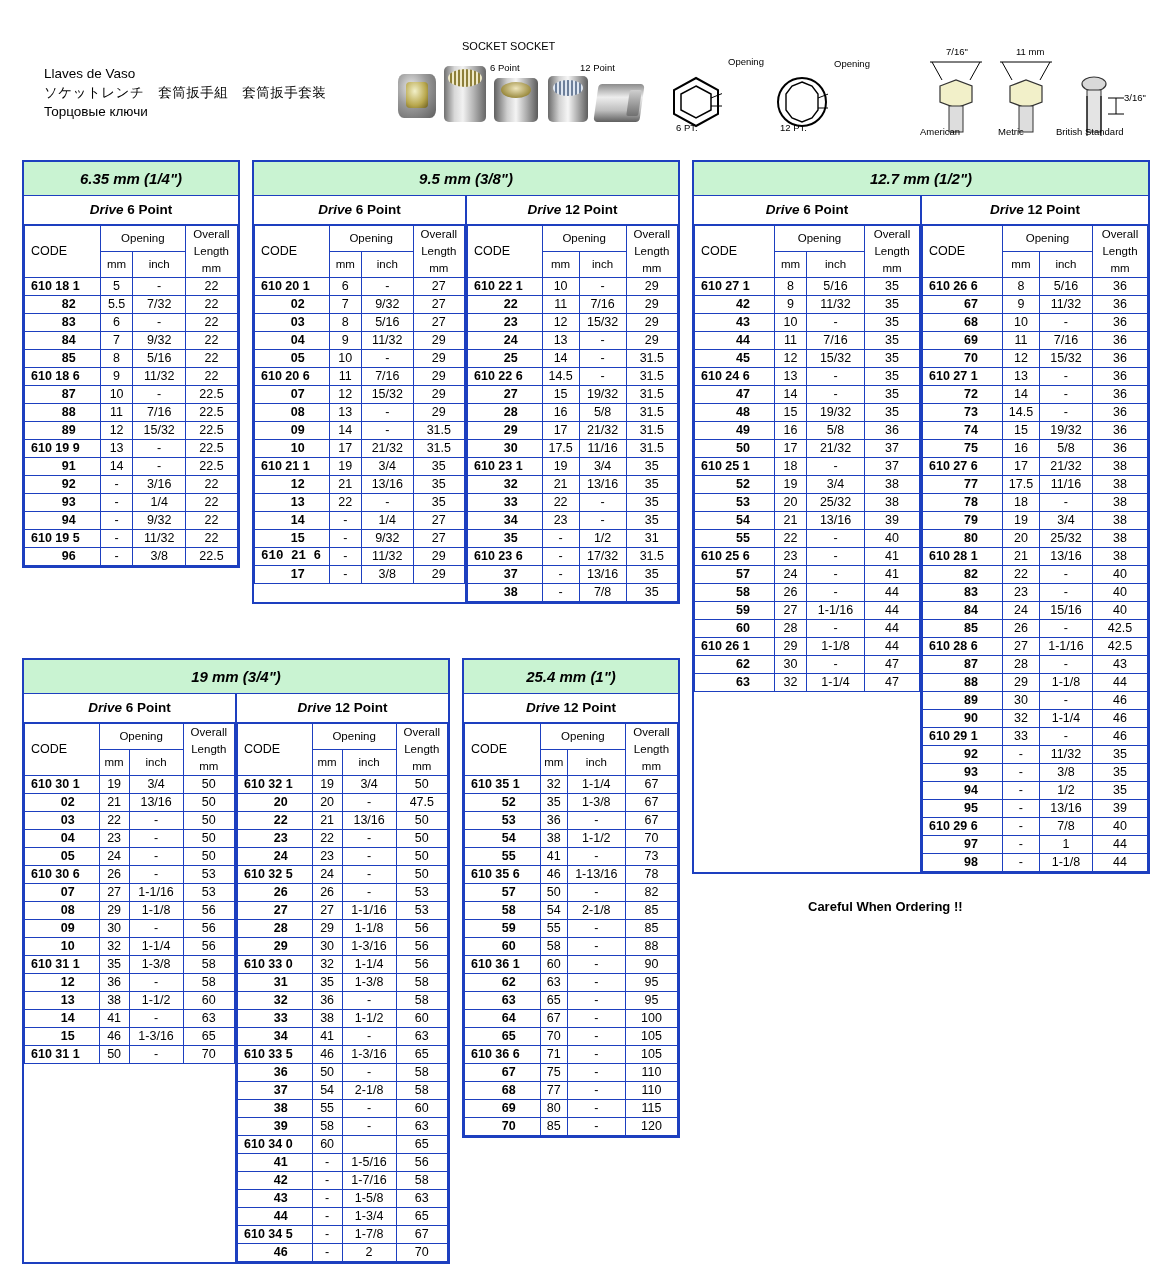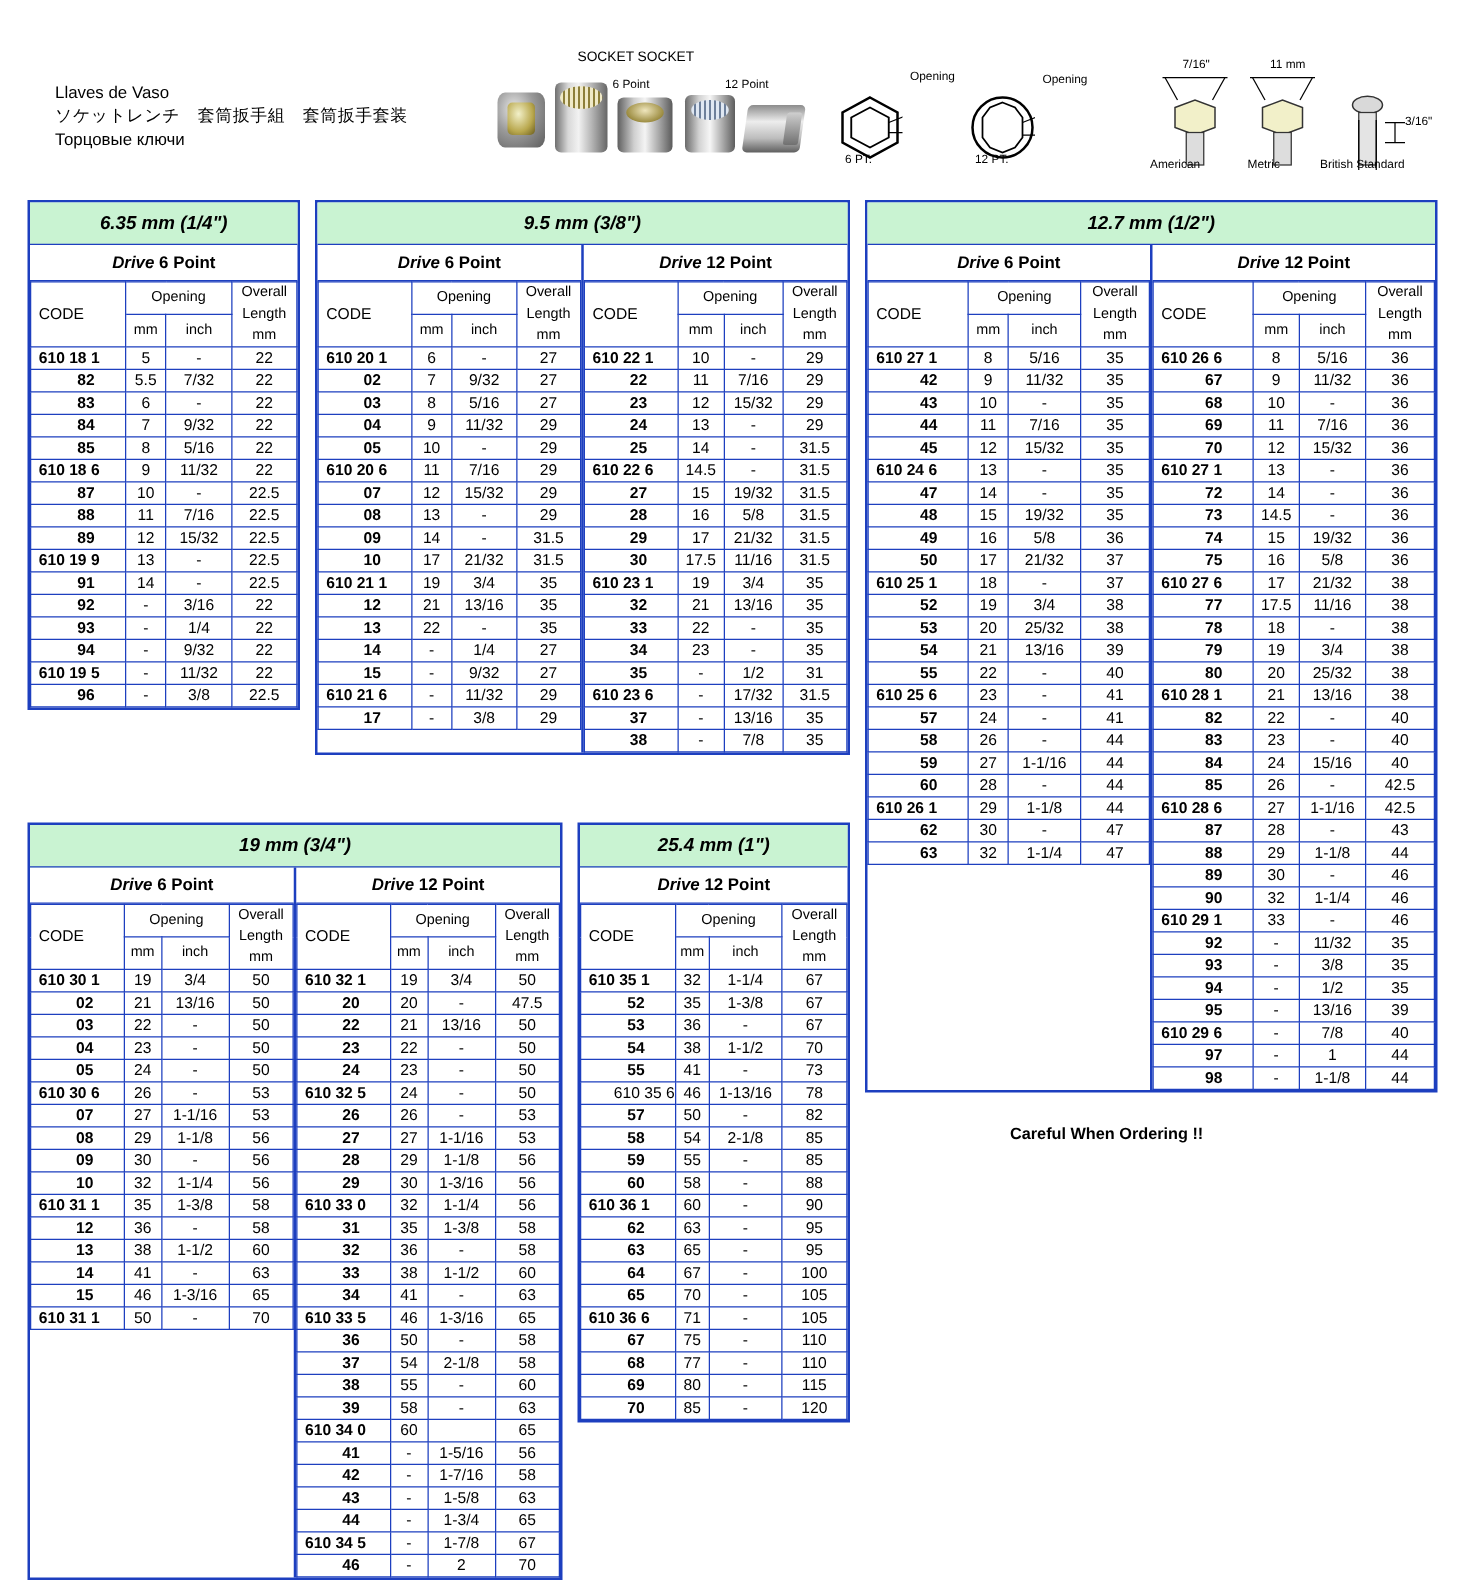--- a/index.html
+++ b/index.html
@@ -492,21 +492,21 @@
                   <td>1/4</td>
                   <td>27</td>
                 </tr>
                 <tr class="grp-last">
                   <td class="code num" style="font-weight: bold;">15</td>
                   <td>-</td>
                   <td>9/32</td>
                   <td>27</td>
                 </tr>
                 <tr class="grp-sep">
-                  <td class="code" style="font-weight: bold;">610 21 6</td>
+                  <td class="code" style="font-weight: bold; font-family: Liberation Mono, monospace;">610 21 6</td>
                   <td>-</td>
                   <td>11/32</td>
                   <td>29</td>
                 </tr>
                 <tr class="grp-last">
                   <td class="code num" style="font-weight: bold;">17</td>
                   <td>-</td>
                   <td>3/8</td>
                   <td>29</td>
                 </tr>
@@ -1377,21 +1377,21 @@
                   <td>1-1/2</td>
                   <td>70</td>
                 </tr>
                 <tr class="grp-last">
                   <td class="code num" style="font-weight: bold;">55</td>
                   <td>41</td>
                   <td>-</td>
                   <td>73</td>
                 </tr>
                 <tr class="grp-sep">
-                  <td class="code" style="font-weight: normal; text-align: right;">610 35 6</td>
+                  <td class="code" style="font-weight: bold;">610 35 6</td>
                   <td>46</td>
                   <td>1-13/16</td>
                   <td>78</td>
                 </tr>
                 <tr class="grp-inner">
                   <td class="code num" style="font-weight: bold;">57</td>
                   <td>50</td>
                   <td>-</td>
                   <td>82</td>
                 </tr>

